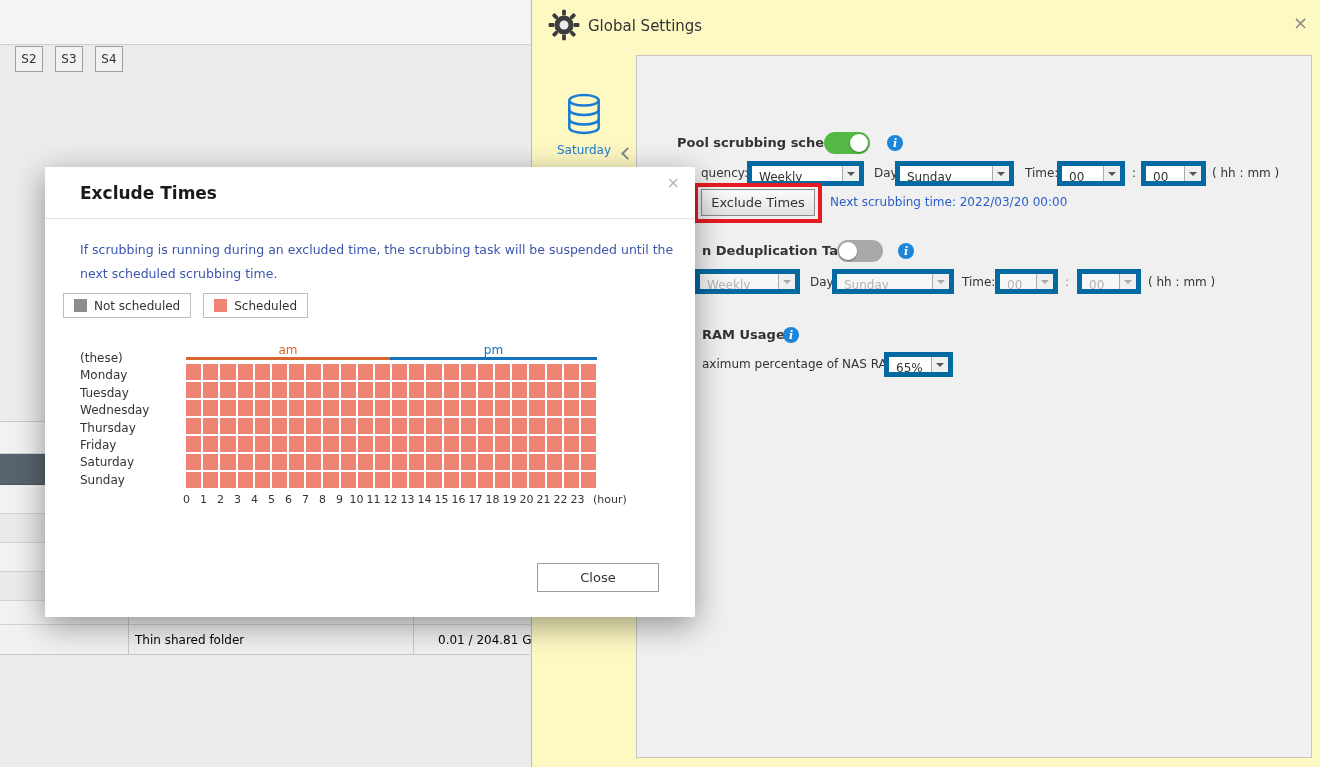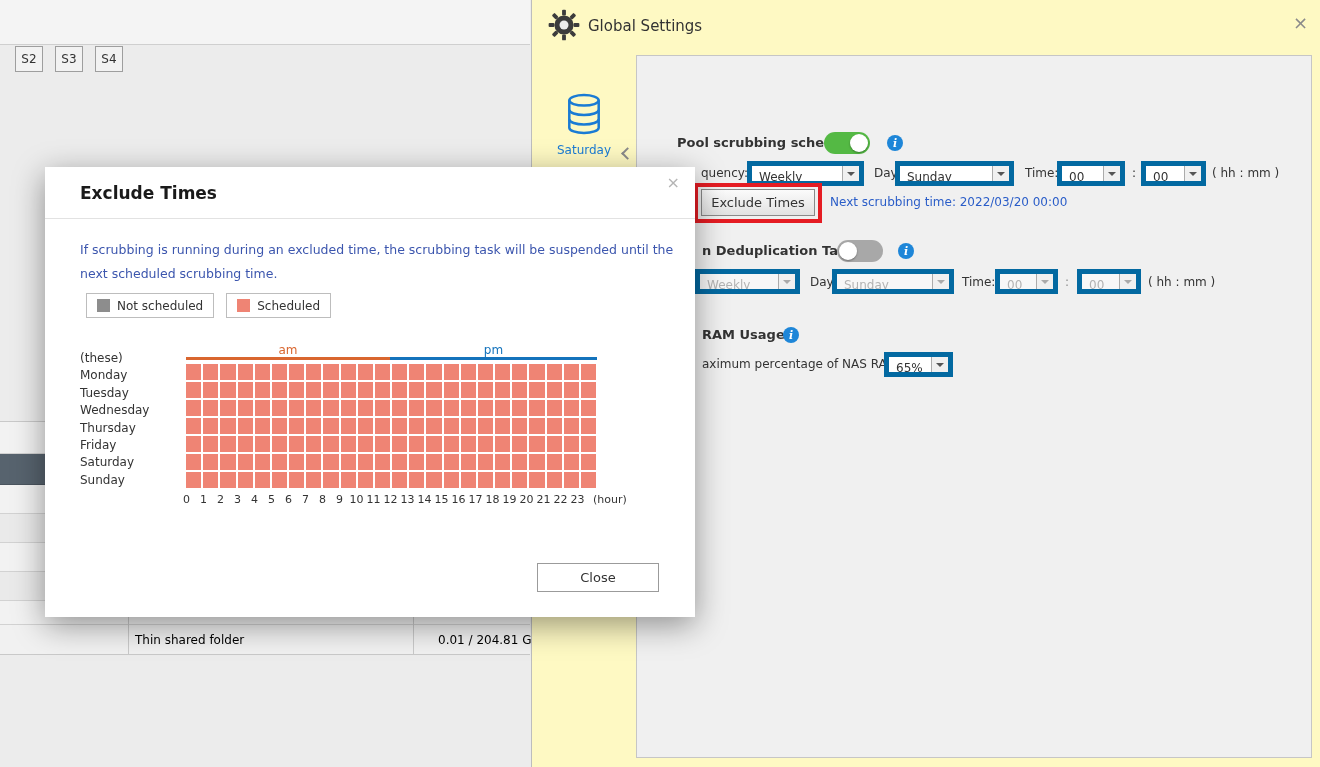--- a/index.html
+++ b/index.html
@@ -50,21 +50,21 @@
 
   .exclude-btn{position:absolute;height:27px;background:linear-gradient(#fbfbfb,#e2e2e2);border:1px solid #8a8a8a;font-size:13px;color:#333;font-family:inherit;cursor:pointer}
   .highlight-box{position:absolute;border:4px solid var(--highlight);background:transparent;z-index:40;pointer-events:none}
 
   
   .modal{position:absolute;left:45px;top:167px;width:650px;height:450px;background:#fff;z-index:100;box-shadow:0 8px 30px rgba(0,0,0,.4)}
   .modal-close{position:absolute;right:15px;top:8px;font-size:16px;color:#b5b5b5;cursor:pointer;line-height:1}
   .modal-title{position:absolute;left:35px;top:16px;font-size:17px;font-weight:bold;color:#1a1a1a}
   .modal-divider{position:absolute;left:0;top:51px;width:100%;height:1px;background:#e2e2e2}
   .modal-desc{position:absolute;left:35px;top:71px;width:600px;font-size:12.5px;line-height:24px;color:#3c56ae}
-  .legend{position:absolute;left:41px;top:126px;display:flex;gap:12px}
+  .legend{position:absolute;left:18px;top:126px;display:flex;gap:12px}
   .legend-box{display:flex;align-items:center;gap:7px;border:1px solid #bdbdbd;background:#fff;height:25px;padding:0 10px;font-size:12px;color:#333}
   .legend-box .sq{width:13px;height:13px;display:inline-block}
   .day-labels{position:absolute;left:35px;top:183px;font-size:12px;color:#333;line-height:17.4px}
   .ruler{position:absolute;left:141px;top:176px;width:411px;height:17px;display:flex;font-size:12px}
   .ruler-half{position:relative;text-align:center}
   .am-half{width:204px;color:var(--am)}
   .pm-half{width:207px;color:var(--pm)}
   .ruler .bar{position:absolute;left:0;bottom:0;width:100%;height:3px}
   .am-bar{background:var(--am)}
   .pm-bar{background:var(--pm)}

